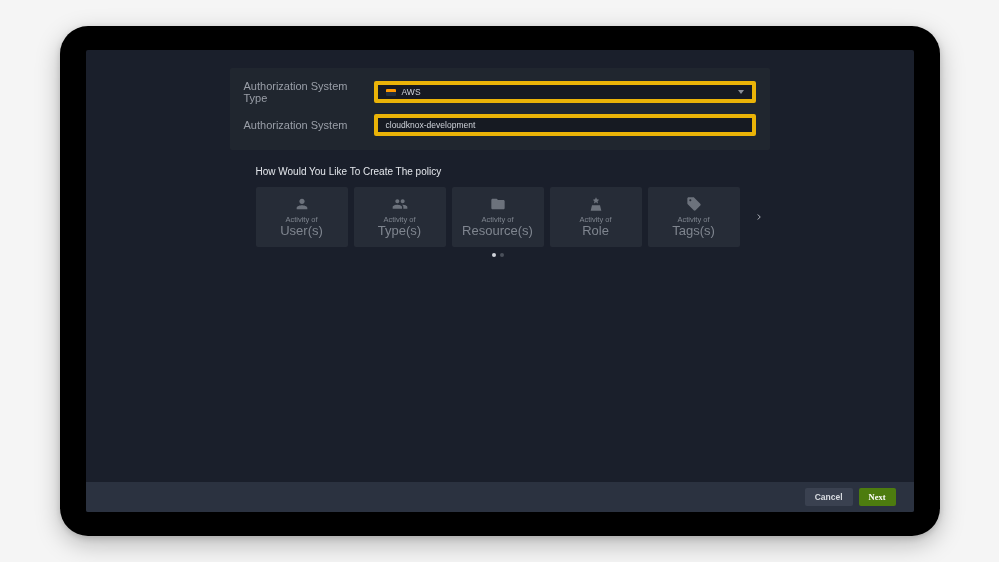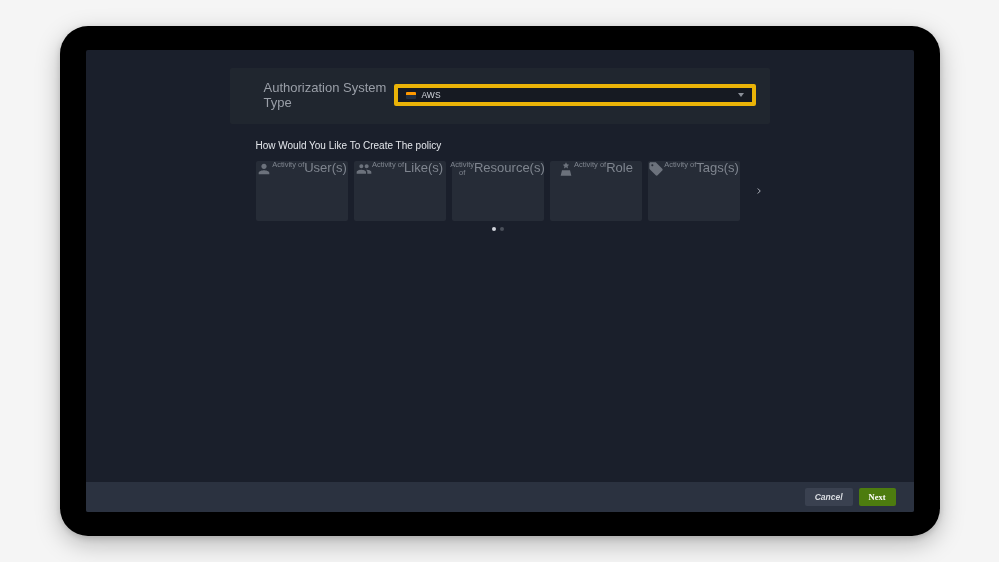--- a/index.html
+++ b/index.html
@@ -46,23 +46,22 @@
     width: 540px;
   }
   .form-row {
     display: flex;
     align-items: center;
     margin-bottom: 10px;
   }
   .form-row:last-child { margin-bottom: 0; }
   .form-label {
     width: 130px;
-    font-size: 13px;
+    font-size: 11px;
     color: #9a9fa8;
-    margin-left: 20px;
   }
   .form-input, .form-select {
     flex: 1;
     background: #161a22;
     border: 4px solid #eab308;
     border-radius: 2px;
     height: 22px;
     padding: 0 8px;
     color: #cfd3da;
     font-size: 8.5px;
@@ -97,21 +96,22 @@
     align-items: center;
     margin-left: 130px;
     gap: 6px;
   }
   .card {
     width: 92px;
     height: 60px;
     background: #262c37;
     border-radius: 2px;
     display: flex;
-    flex-direction: row;
+    flex-direction: column;
+    align-items: center;
     justify-content: center;
     cursor: pointer;
     color: #7f858f;
   }
   .card svg { width: 16px; height: 16px; fill: #6c727c; margin-bottom: 4px; }
   .card-line1 { font-size: 7.5px; line-height: 1.1; text-align: center; }
   .card-line2 { font-size: 13px; line-height: 1.1; text-align: center; }
   .nav-arrow {
     width: 18px; height: 18px;
     display: flex; align-items: center; justify-content: center;
@@ -145,21 +145,20 @@
     font-size: 8.5px;
     font-weight: 600;
     display: flex;
     align-items: center;
     cursor: pointer;
     border: none;
   }
   .btn-cancel {
     background: #3a4150;
     color: #d8dbe0;
-    font-style: italic;
   }
   .btn-next {
     background: #4d7c0f;
     color: #fff;
     font-family: Liberation Serif, serif;
   }
 </style>
 </head>
 <body>
 
@@ -169,38 +168,44 @@
 
       <div class="form-panel">
         <div class="form-row">
           <div class="form-label">Authorization System Type</div>
           <div class="form-select">
             <span class="aws-swatch"></span>
             <span>AWS</span>
             <span class="caret"></span>
           </div>
         </div>
+        <div class="form-row">
+          <div class="form-label">Authorization System</div>
+          <div class="form-input">
+            <span>cloudknox-development</span>
+          </div>
+        </div>
       </div>
 
       <div class="section-title">How Would You Like To Create The policy</div>
 
       <div class="cards-row">
         <div class="card">
           <svg viewBox="0 0 24 24">
               <path d="M12 12c2.2 0 4-1.8 4-4s-1.8-4-4-4-4 1.8-4 4 1.8 4 4 4zm0 2c-2.7 0-8 1.3-8 4v2h16v-2c0-2.7-5.3-4-8-4z"></path>
             </svg>
           <div class="card-line1">Activity of</div>
           <div class="card-line2">User(s)</div>
         </div>
         <div class="card">
           <svg viewBox="0 0 24 24">
               <path d="M16 11c1.7 0 3-1.3 3-3s-1.3-3-3-3-3 1.3-3 3 1.3 3 3 3zm-8 0c1.7 0 3-1.3 3-3S9.7 5 8 5 5 6.3 5 8s1.3 3 3 3zm0 2c-2.3 0-7 1.2-7 3.5V19h14v-2.5c0-2.3-4.7-3.5-7-3.5zm8 0c-.3 0-.6 0-1 .1 1.2.8 2 1.9 2 3.4V19h6v-2.5c0-2.3-4.7-3.5-7-3.5z"></path>
             </svg>
           <div class="card-line1">Activity of</div>
-          <div class="card-line2">Like(s)</div>
+          <div class="card-line2">Type(s)</div>
         </div>
         <div class="card">
           <svg viewBox="0 0 24 24">
               <path d="M10 4H4c-1.1 0-2 .9-2 2v12c0 1.1.9 2 2 2h16c1.1 0 2-.9 2-2V8c0-1.1-.9-2-2-2h-8l-2-2z"></path>
             </svg>
           <div class="card-line1">Activity of</div>
           <div class="card-line2">Resource(s)</div>
         </div>
         <div class="card">
           <svg viewBox="0 0 24 24">

